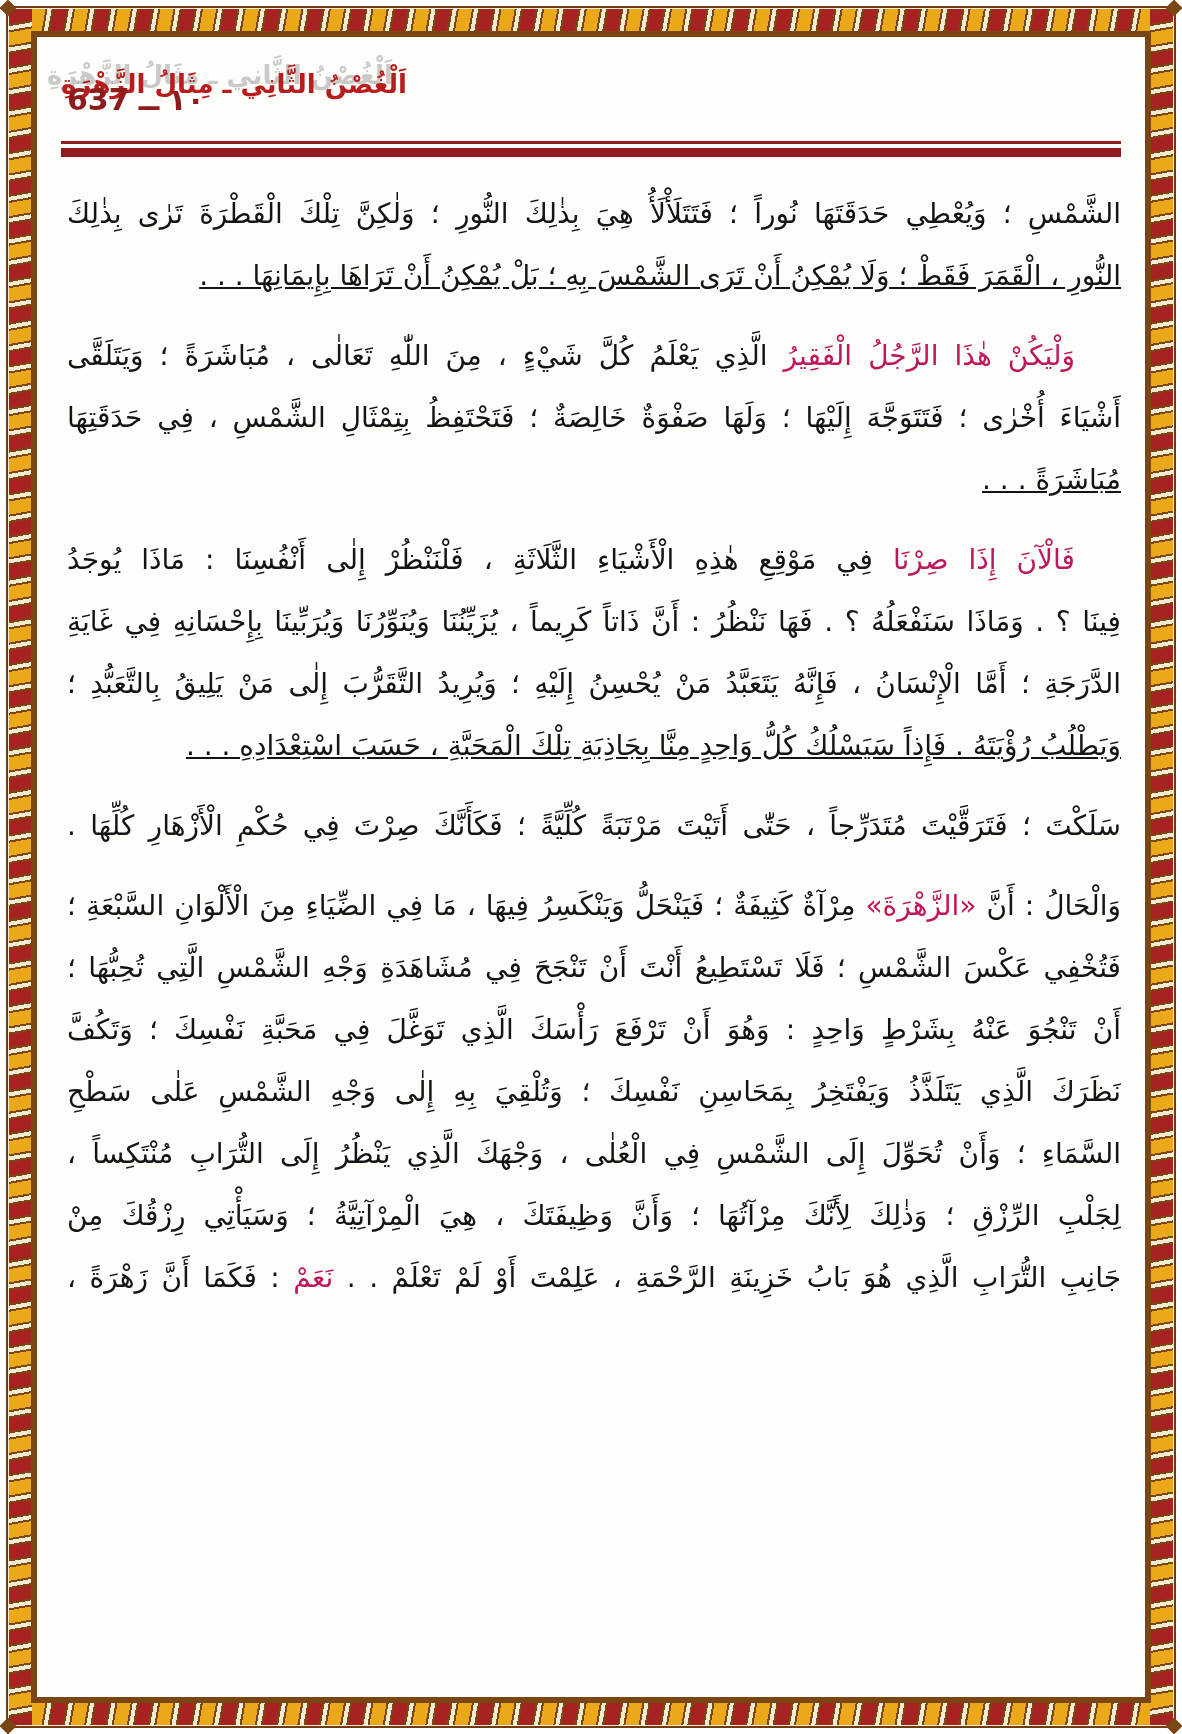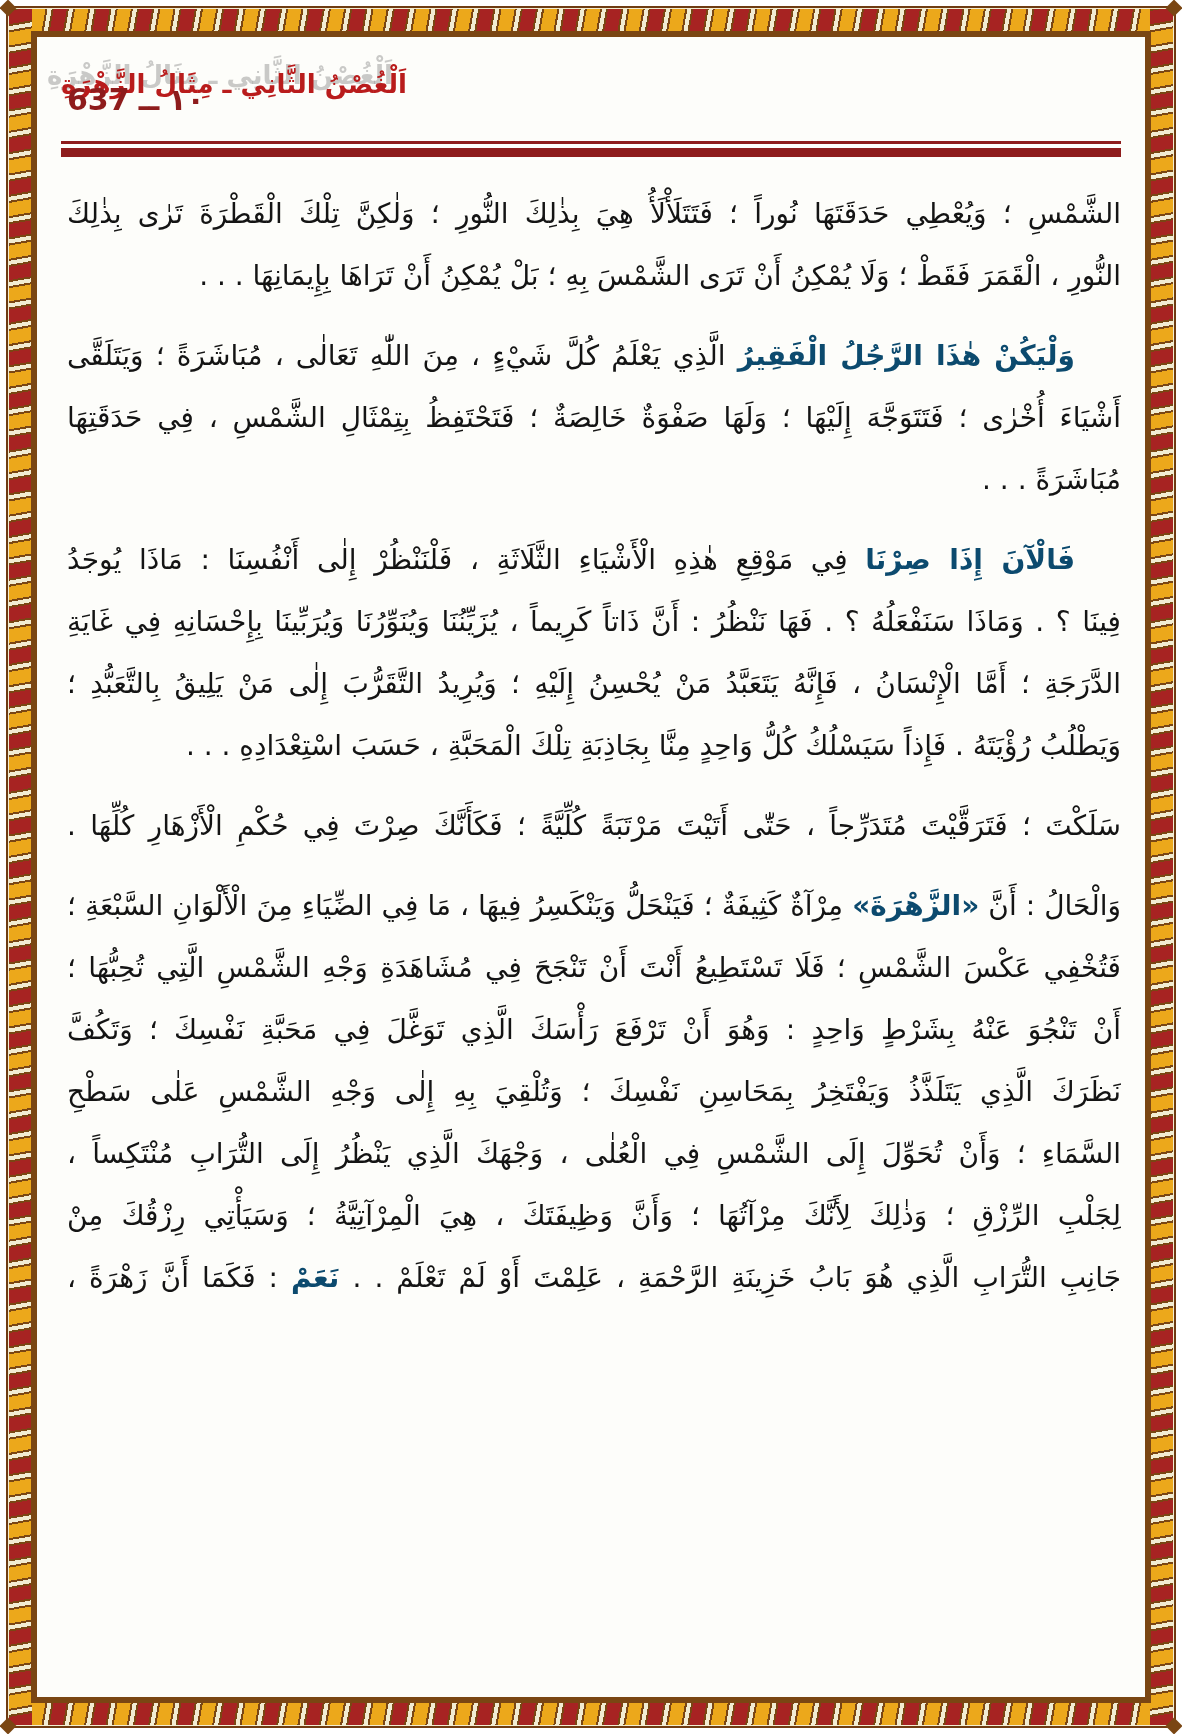--- a/index.html
+++ b/index.html
@@ -60,23 +60,23 @@
   }
   .rule-thin  { height:3px; background:#8e1c1c; }
   .rule-thick { height:9px; background:#8e1c1c; margin-top:4px; }
 
   .body { margin-top:26px; font-size:28px; color:#141414; }
   .para { margin-bottom:18px; }
   .line {
     height:62px; line-height:62px; overflow:hidden;
     text-align:justify; text-align-last:justify;margin-left:6px;
   }
-  .line.ragged { text-align-last:right; }
+  .line.ragged { text-align-last:right;text-decoration:underline; }
   .line.ind { padding-right:46px; }
-  .red { color:#0c4a6e; font-weight:bold; }
+  .red { color:#be185d; font-weight:normal; }
 </style>
 </head>
 <body>
 
 <div class="page">
 
   <div class="frame-outer"></div>
   <div class="chain chain-h chain-top"></div>
   <div class="chain chain-h chain-bottom"></div>
   <div class="chain chain-v chain-left"></div>

